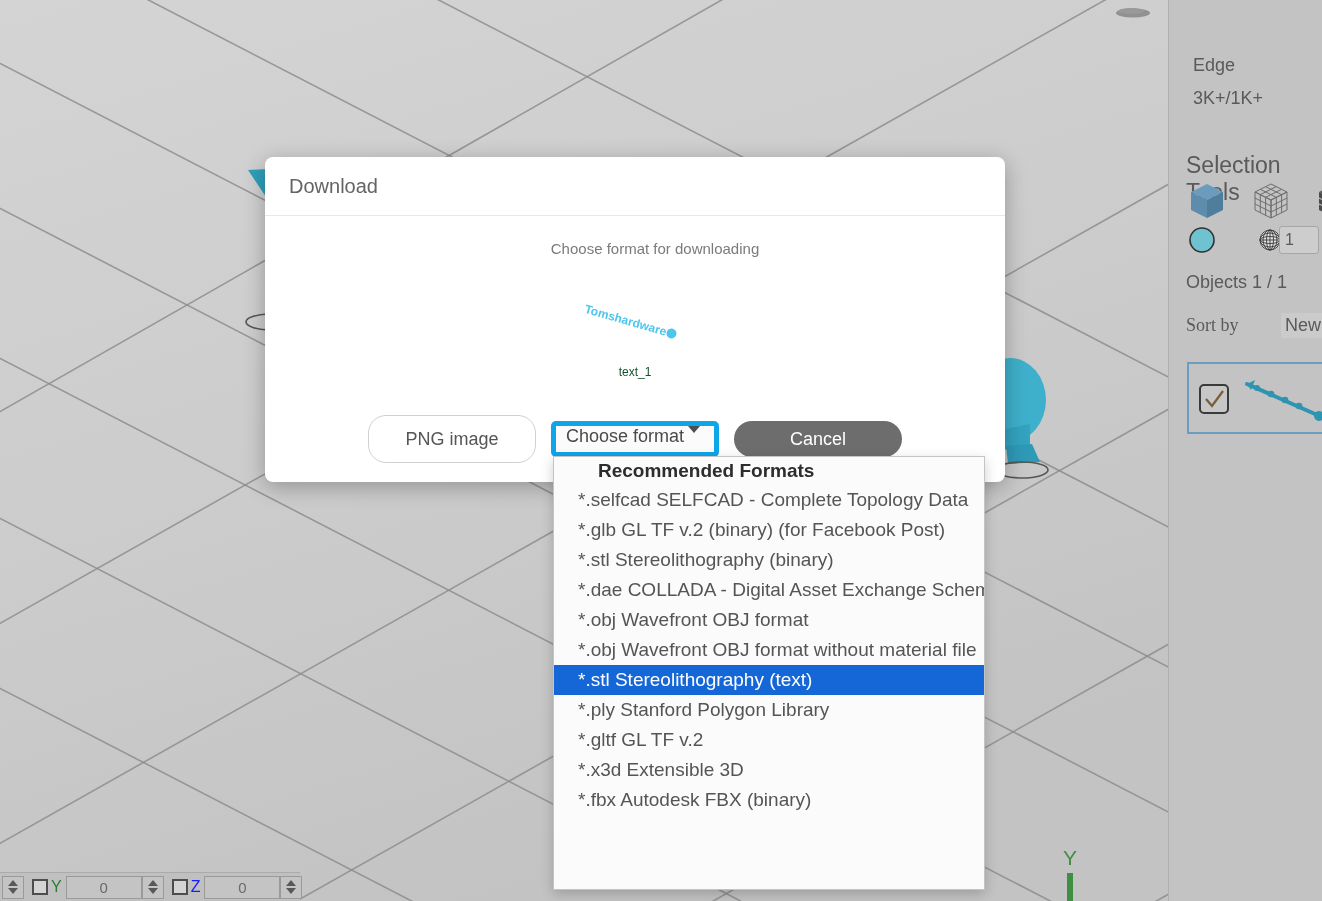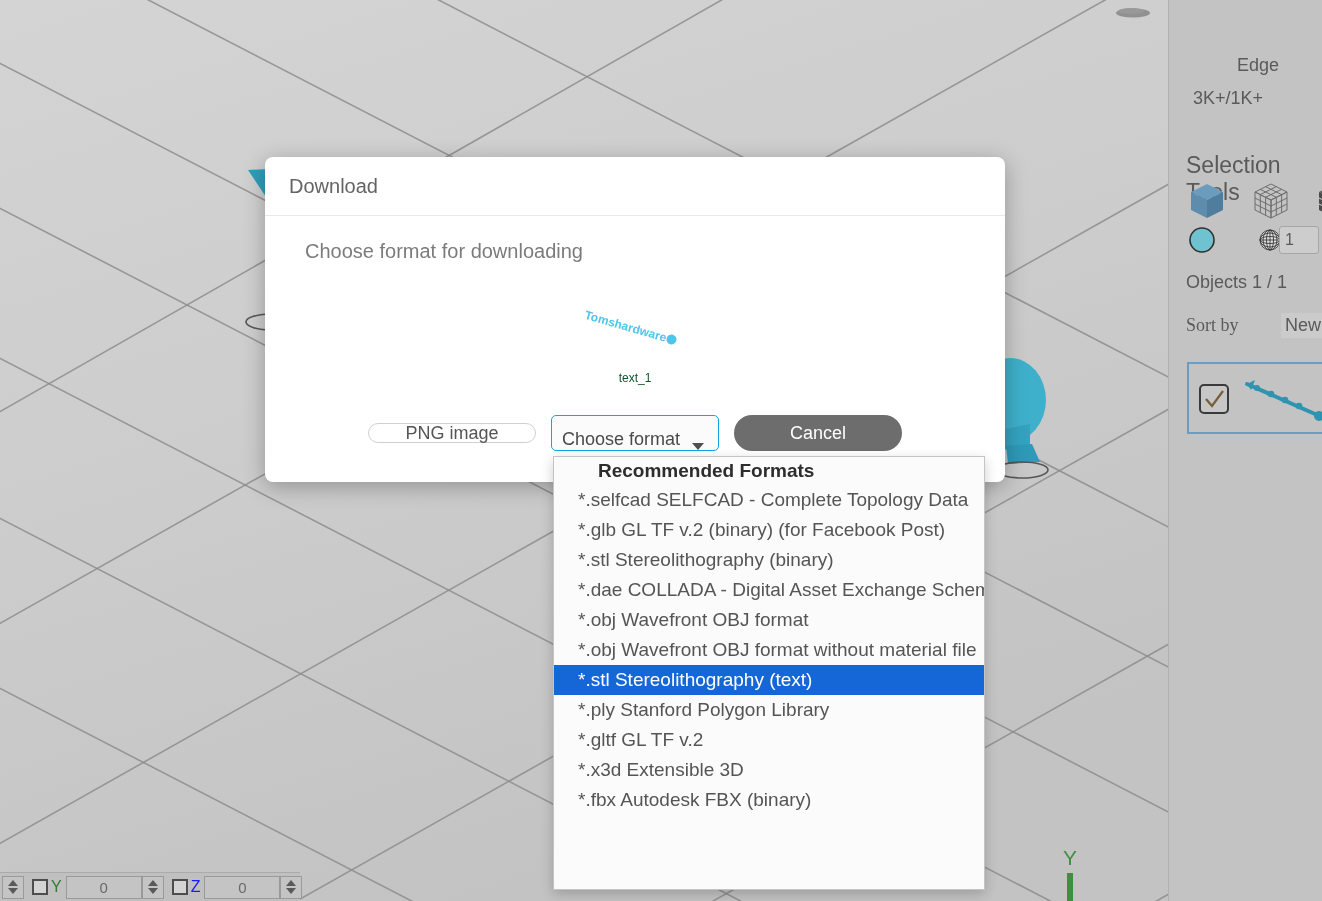--- a/index.html
+++ b/index.html
@@ -89,21 +89,21 @@
   #sidebar {
     position: absolute;
     right: 0; top: 0;
     width: 154px; height: 901px;
     background: #c3c3c3;
     border-left: 1px solid #b0b0b0;
     color: #555;
     font-size: 17px;
     overflow: hidden;
   }
-  #edge-label { position: absolute; left: 24px; top: 55px; font-size: 18px; color: #5a5a5a; margin-left: 44px; }
+  #edge-label { position: absolute; left: 24px; top: 55px; font-size: 18px; color: #5a5a5a; }
   #edge-count { position: absolute; left: 24px; top: 88px; font-size: 18px; color: #5a5a5a; }
   #sel-tools-title { position: absolute; left: 17px; top: 152px; font-size: 23px; color: #5a5a5a; }
 
   .tool-icons-row1 {
     position: absolute; left: 18px; top: 180px;
     display: flex; gap: 22px; align-items: flex-start;
   }
   .tool-icons-row2 {
     position: absolute; left: 18px; top: 225px;
     display: flex; gap: 38px; align-items: center;
@@ -157,22 +157,22 @@
     height: 59px;
     border-bottom: 1px solid #e8e8e8;
     display: flex; align-items: center;
     padding-left: 24px;
   }
   #modal-title {
     font-size: 20px;
     color: #646464;
   }
   #modal-subtitle {
-    text-align: left;
-    font-size: 20px;
+    text-align: center;
+    font-size: 15px;
     color: #7b7b7b;
     margin-top: 24px;
     margin-left: 40px;
   }
   #thumb-wrap {
     margin-top: 44px;
     display: flex; flex-direction: column;
     align-items: center;
   }
   #thumb-canvas {
@@ -193,34 +193,34 @@
     align-items: center;
     gap: 15px;
   }
   .btn {
     font-size: 18px;
     font-family: "Liberation Sans", sans-serif;
     cursor: pointer;
     user-select: none;
   }
   #btn-png {
-    width: 168px; height: 20px;
+    width: 168px; height: 48px;
     border-radius: 18px;
     border: 1px solid #d0d0d0;
     background: #ffffff;
     color: #555;
     display: flex; align-items: center; justify-content: center;
   }
   #select-format {
     width: 168px; height: 36px;
-    border: 1px solid #0ea5e9;
+    border: 5px solid #0ea5e9;
     border-radius: 5px;
     background: #fbfbfb;
     color: #4a4a4a;
-    display: flex; align-items: flex-end;
+    display: flex; align-items: flex-start;
     padding: 0 10px;
     justify-content: space-between;
   }
   #select-format .chev {
     width: 0; height: 0;
     border-left: 6px solid transparent;
     border-right: 6px solid transparent;
     border-top: 7px solid #4f4f4f;
     margin-right: 4px;
   }

